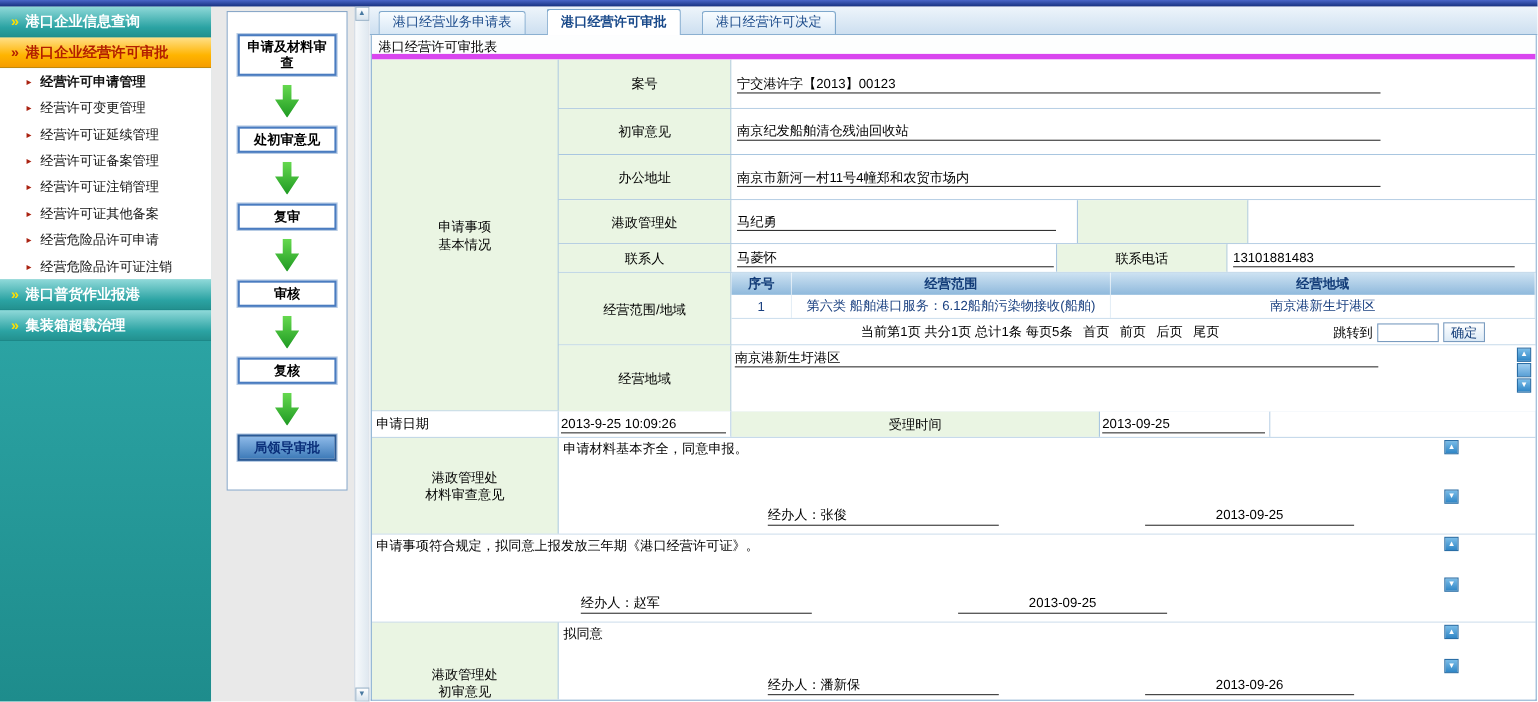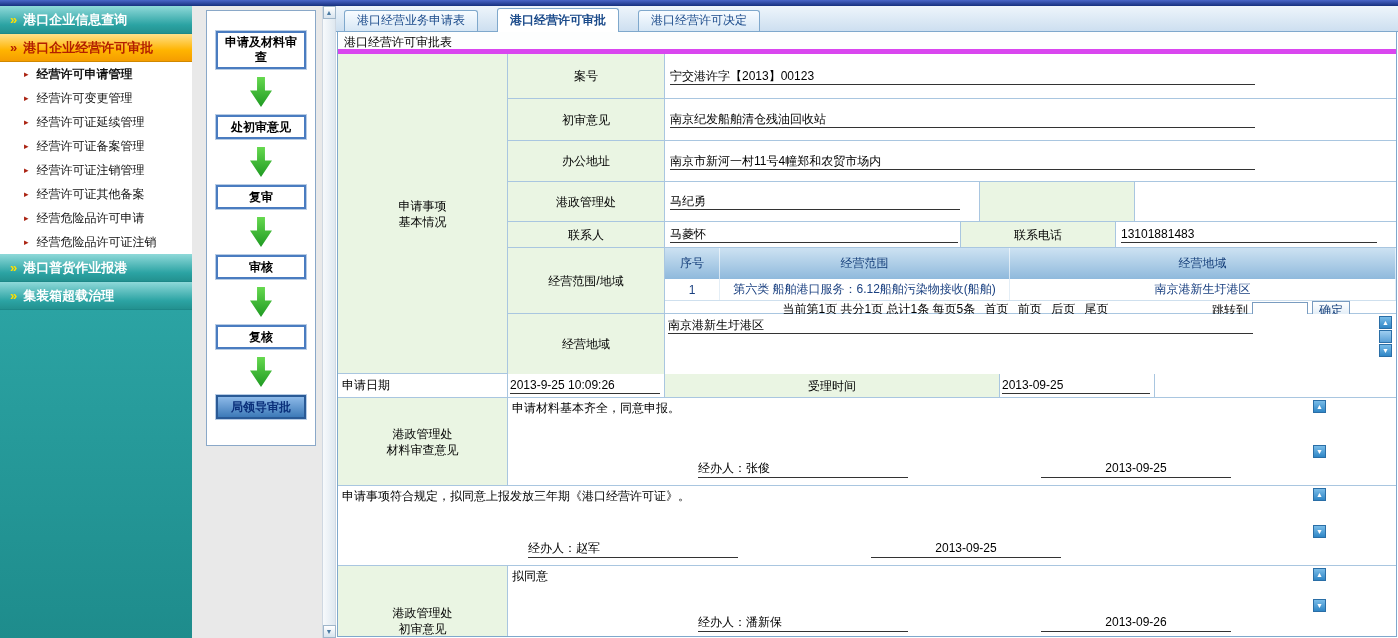--- a/index.html
+++ b/index.html
@@ -50,21 +50,21 @@
 .section{height:320px}
 .section-rows{flex:1;display:flex;flex-direction:column}
 .srow{display:flex;flex:none;border-bottom:1px solid #a9c6e0}
 .srow:last-child{border-bottom:none}
 .vcell{flex:1;display:flex;align-items:center;padding-left:5px;background:#fff;position:relative;border-right:1px solid #a9c6e0}
 .vcell:last-child,.wcell:last-child{border-right:none}
 .uline{display:inline-block;border-bottom:1px solid #333;height:17px;line-height:16px;white-space:nowrap;overflow:hidden}
 
 
 .scope-wrap{flex:1;display:flex;flex-direction:column;background:#fff}
-.sthead{display:flex;height:31px;flex:none;background:linear-gradient(#cde2f2,#8fb9dc);color:#123c78;font-weight:normal}
+.sthead{display:flex;height:20px;flex:none;background:linear-gradient(#cde2f2,#8fb9dc);color:#123c78;font-weight:bold}
 .sthead>div{display:flex;align-items:center;justify-content:center;border-right:1px solid rgba(255,255,255,.6)}
 .strow{display:flex;height:22px;flex:none;color:#1a4080;border-bottom:1px solid #cfe0ee;cursor:pointer}
 .strow>div{display:flex;align-items:center;justify-content:center;border-right:1px solid #e4eef6;white-space:nowrap;overflow:hidden}
 .col-no{width:55px;flex:none}
 .col-scope{width:290px;flex:none}
 .col-area{flex:1}
 .pager{flex:1;display:flex;align-items:center;position:relative;font-size:12px}
 .pager-center{flex:1;text-align:center;padding-right:170px;white-space:nowrap}
 .pager-center span{margin:0 3px;cursor:pointer}
 .pager-jump{position:absolute;right:46px;display:flex;align-items:flex-end;gap:4px}

